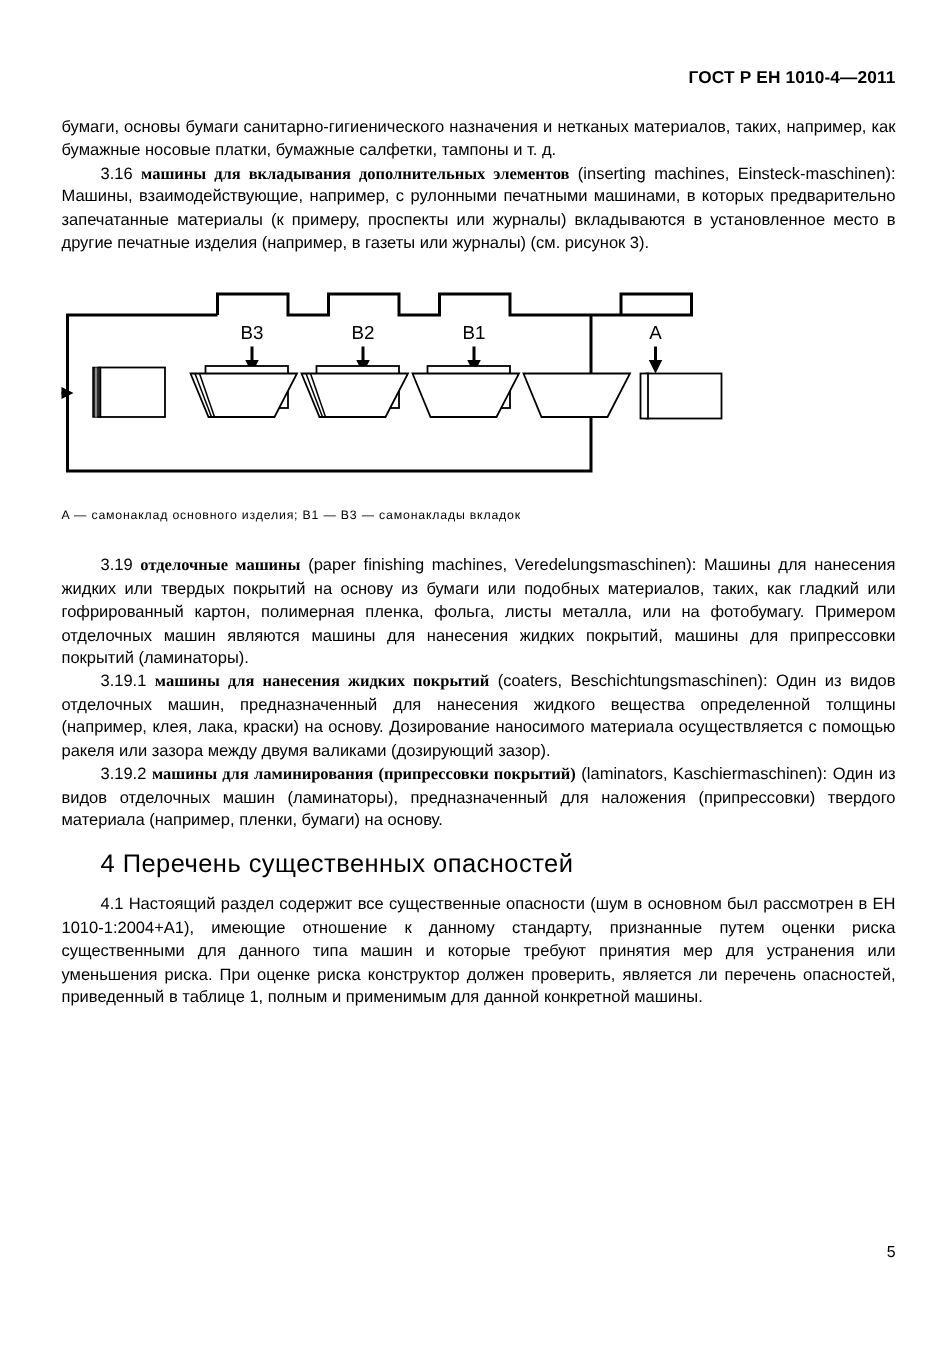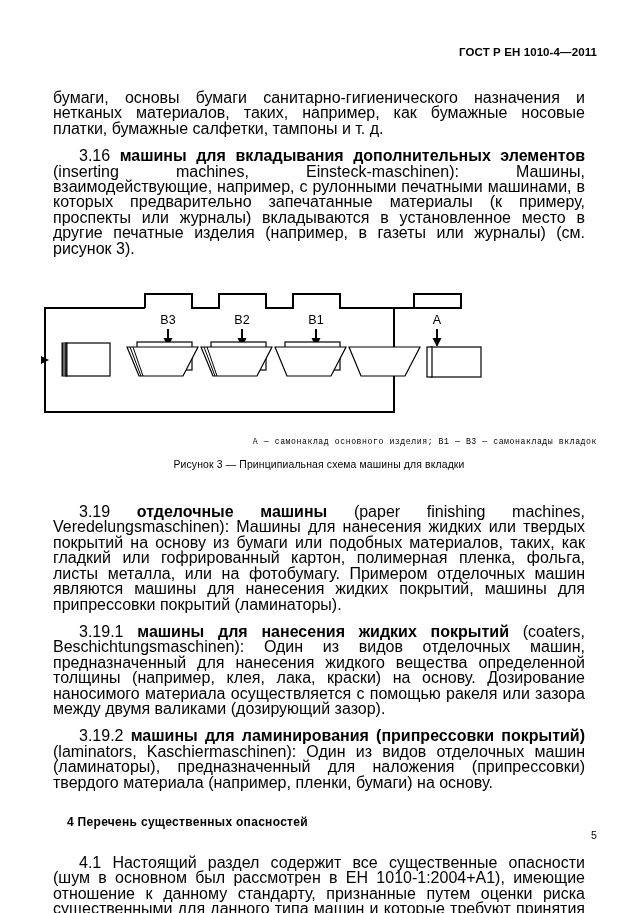--- a/index.html
+++ b/index.html
@@ -32,33 +32,33 @@
     letter-spacing: 0.1px;
     white-space: nowrap;
   }
   .content {
     position: absolute;
     left: 41px;
     top: 78px;
     width: 556px;
   }
   p.body {
-    margin: 12px;
-    font-size: 16px;
+    margin: 0;
+    font-size: 11px;
     line-height: 15.4px;
     text-align: justify;
     text-justify: inter-word;
     hyphens: none;
   }
   p.body.ind { text-indent: 26px; }
-  .term { font-weight: bold; }
+  .term { font-weight: bold; font-family: Liberation Serif, serif; }
   .sec-head {
     margin: 0;
-    font-size: 12px;
-    font-weight: bold;
+    font-size: 17px;
+    font-weight: normal;
     line-height: 17px;
     text-indent: 26px;
     letter-spacing: 0.3px;
   }
   .gap-sm { height: 4px; }
   .gap-md { height: 12px; }
   .gap-lg { height: 18px; }
 
   
   .figure-wrap {
@@ -68,24 +68,23 @@
   .figure-box {
     position: relative;
     width: 556px;
     height: 145px;
   }
   .fig-svg { display: block; }
   .fig-legend {
     margin: 0;
     padding-top: 6px;
     font-size: 8.2px;
-    text-align: right;
+    text-align: left;
     letter-spacing: 0.55px;
     color: #000;
-    font-family: Liberation Mono, monospace;
   }
   .fig-caption {
     margin: 0;
     padding-top: 13px;
     font-size: 10.4px;
     text-align: center;
     letter-spacing: 0.15px;
   }
   .page-number {
     position: absolute;
@@ -187,21 +186,20 @@
           </g>
 
           <g>
             <rect x="390" y="61" width="50" height="30" fill="#ffffff" stroke="#000000" stroke-width="1.2"></rect>
             <rect x="386" y="61" width="5" height="30" fill="#ffffff" stroke="#000000" stroke-width="1.2"></rect>
           </g>
         </svg>
       </div>
 
       <p class="fig-legend">A  —   самонаклад основного изделия;   B1 — B3 —  самонаклады вкладок</p>
-      <p class="fig-caption">Рисунок 3 — Принципиальная схема машины для вкладки</p>
     </div>
 
     <div class="gap-lg"></div>
     <div class="gap-sm"></div>
 
 
 
     <p class="body ind"><span>3.19</span> <span class="term">отделочные машины</span><span> (paper finishing machines, Veredelungsmaschinen): Машины для нанесения жидких или твердых покрытий на основу из бумаги или подобных материалов, таких, как гладкий или гофрированный картон, полимерная пленка, фольга, листы металла, или на фотобумагу. Примером отделочных машин являются машины для нанесения жидких покрытий, машины для припрессовки покрытий (ламинаторы).</span></p>
 
     <p class="body ind"><span>3.19.1</span> <span class="term">машины для нанесения жидких покрытий</span><span> (coaters, Beschichtungsmaschinen): Один из видов отделочных машин, предназначенный для нанесения жидкого вещества определенной толщины (например, клея, лака, краски) на основу. Дозирование наносимого материала осуществляется с помощью ракеля или зазора между двумя валиками (дозирующий зазор).</span></p>

